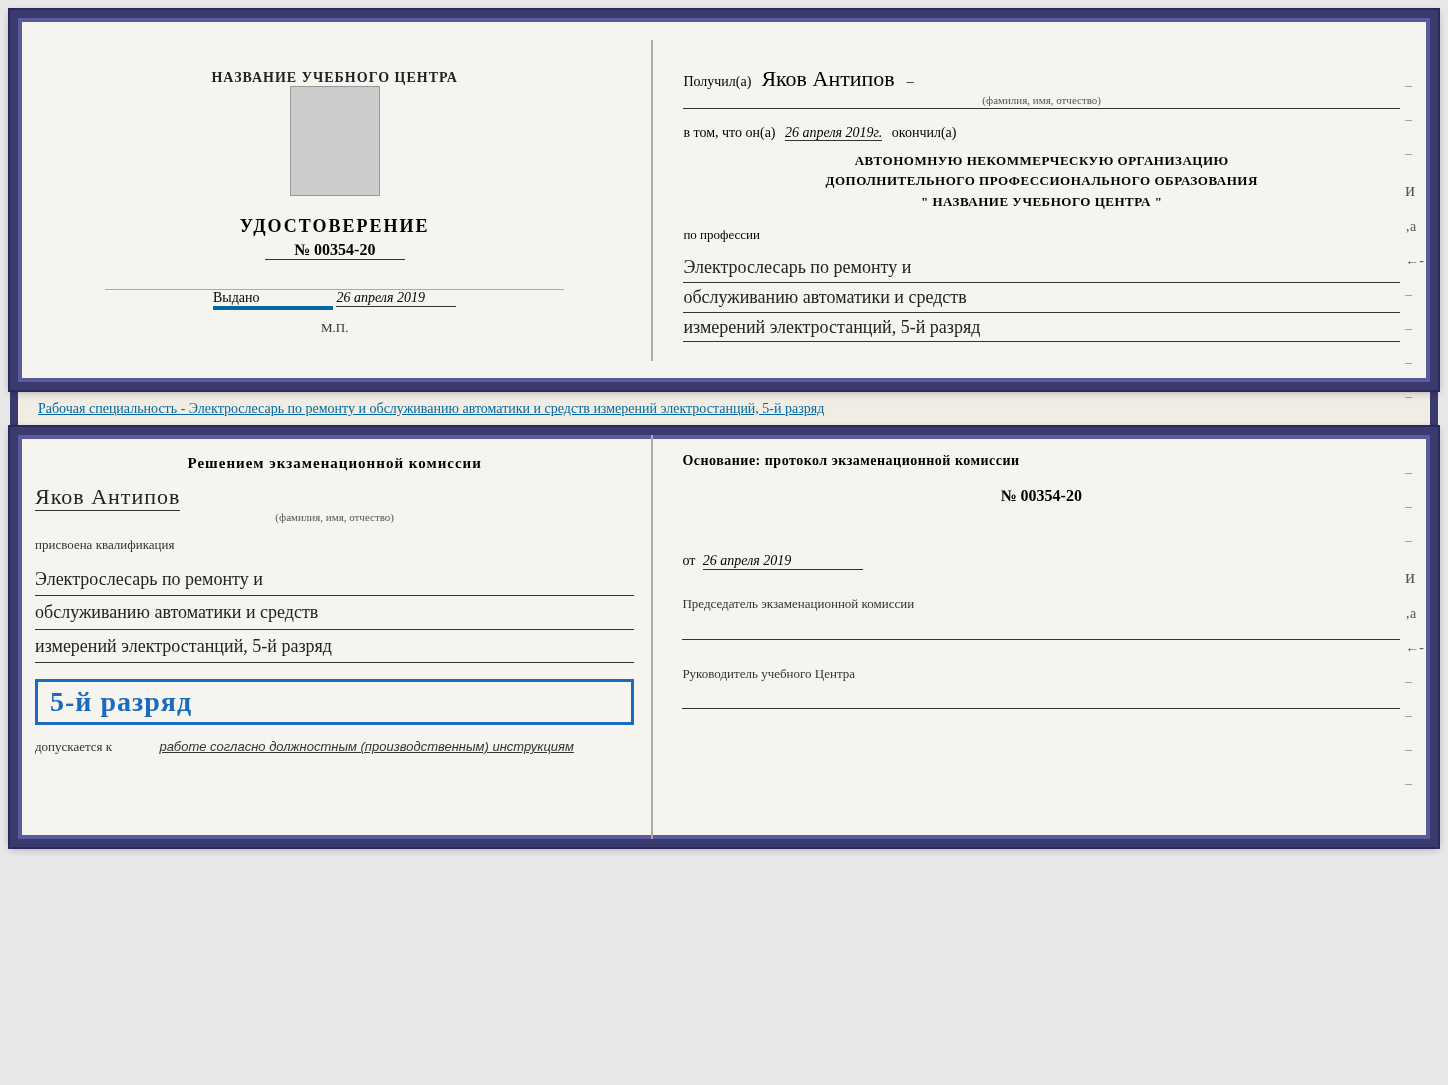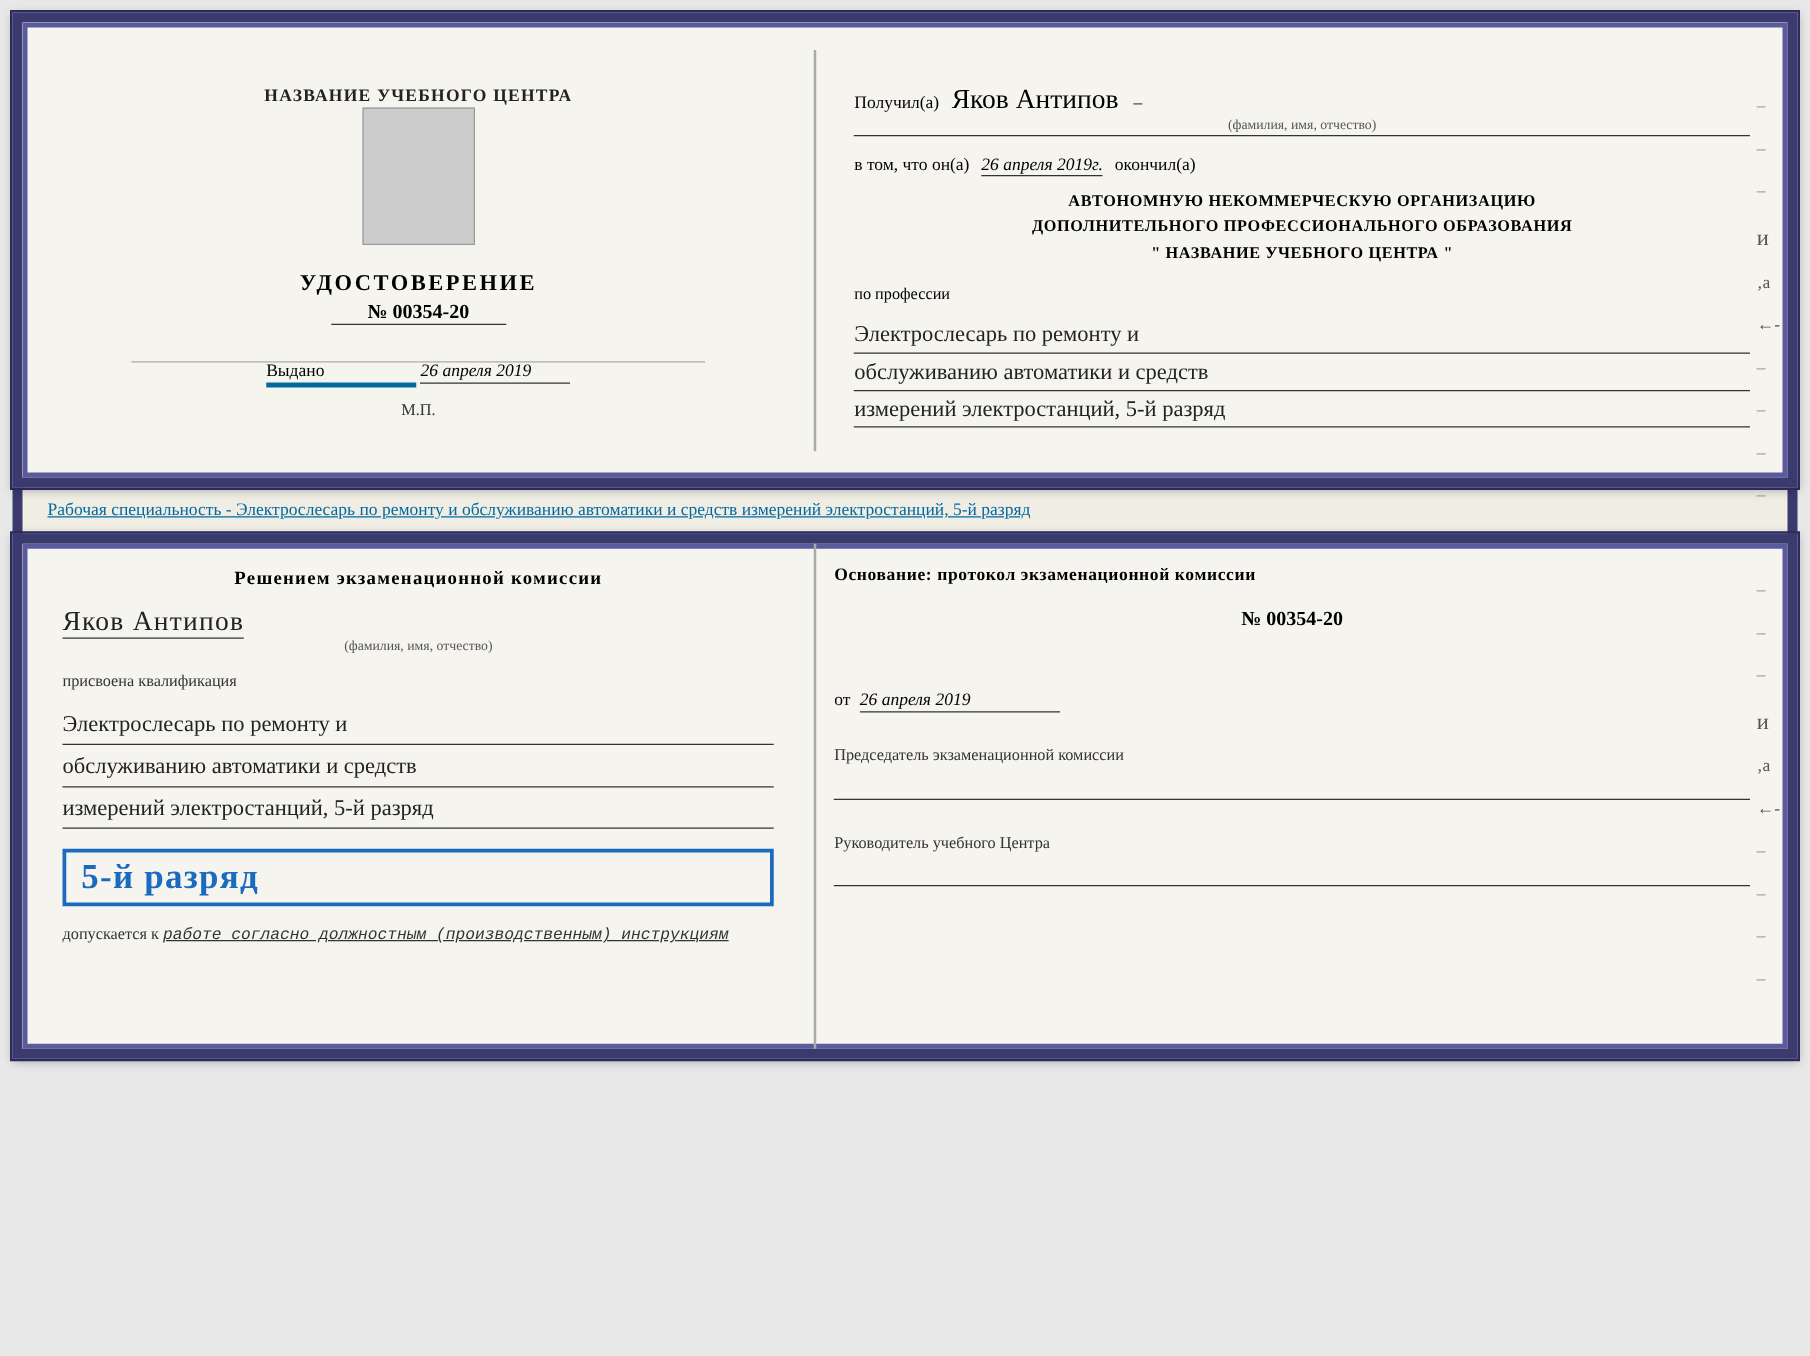--- a/index.html
+++ b/index.html
@@ -164,29 +164,29 @@
     .diploma-bottom {
       display: flex;
       border: 8px solid #3a3a6e;
       background: #f5f4ef;
       min-height: 420px;
     }
 
     .diploma-bottom-left {
       width: 45%;
       border-right: 2px solid #aaa;
-      padding: 20px 32px;
+      padding: 20px 17px;
       display: flex;
       flex-direction: column;
       gap: 10px;
     }
 
     .diploma-bottom-right {
       width: 55%;
-      padding: 18px 30px 10px 14px;
+      padding: 18px 30px 10px 29px;
       display: flex;
       flex-direction: column;
       gap: 14px;
       position: relative;
     }
 
     .resheniem-title {
       font-size: 15px;
       font-weight: bold;
       letter-spacing: 1px;
@@ -396,21 +396,21 @@
       <div class="profession-lines-bottom">
         <span>Электрослесарь по ремонту и</span>
         <span>обслуживанию автоматики и средств</span>
         <span>измерений электростанций, 5-й разряд</span>
       </div>
 
       <div class="razryad-big">5-й разряд</div>
 
       <div class="dopuskaetsya-line">
         <span>допускается к</span>
-        <span class="italic-handwritten" style="font-style:italic; font-family:Liberation Mono, monospace; font-size:13px; text-decoration:underline;">работе согласно должностным (производственным) инструкциям</span>
+        <span class="italic-handwritten" style="font-style:italic; font-family:Liberation Sans, sans-serif; font-size:13px; text-decoration:underline;margin-left:44px;">работе согласно должностным (производственным) инструкциям</span>
       </div>
     </div>
 
     <div class="diploma-bottom-right">
 
       <div class="osnovanie-title">Основание: протокол экзаменационной комиссии</div>
 
       <div class="number-line">№ 00354-20</div>
 
       <div style="font-size:14px;margin-top:34px;">

